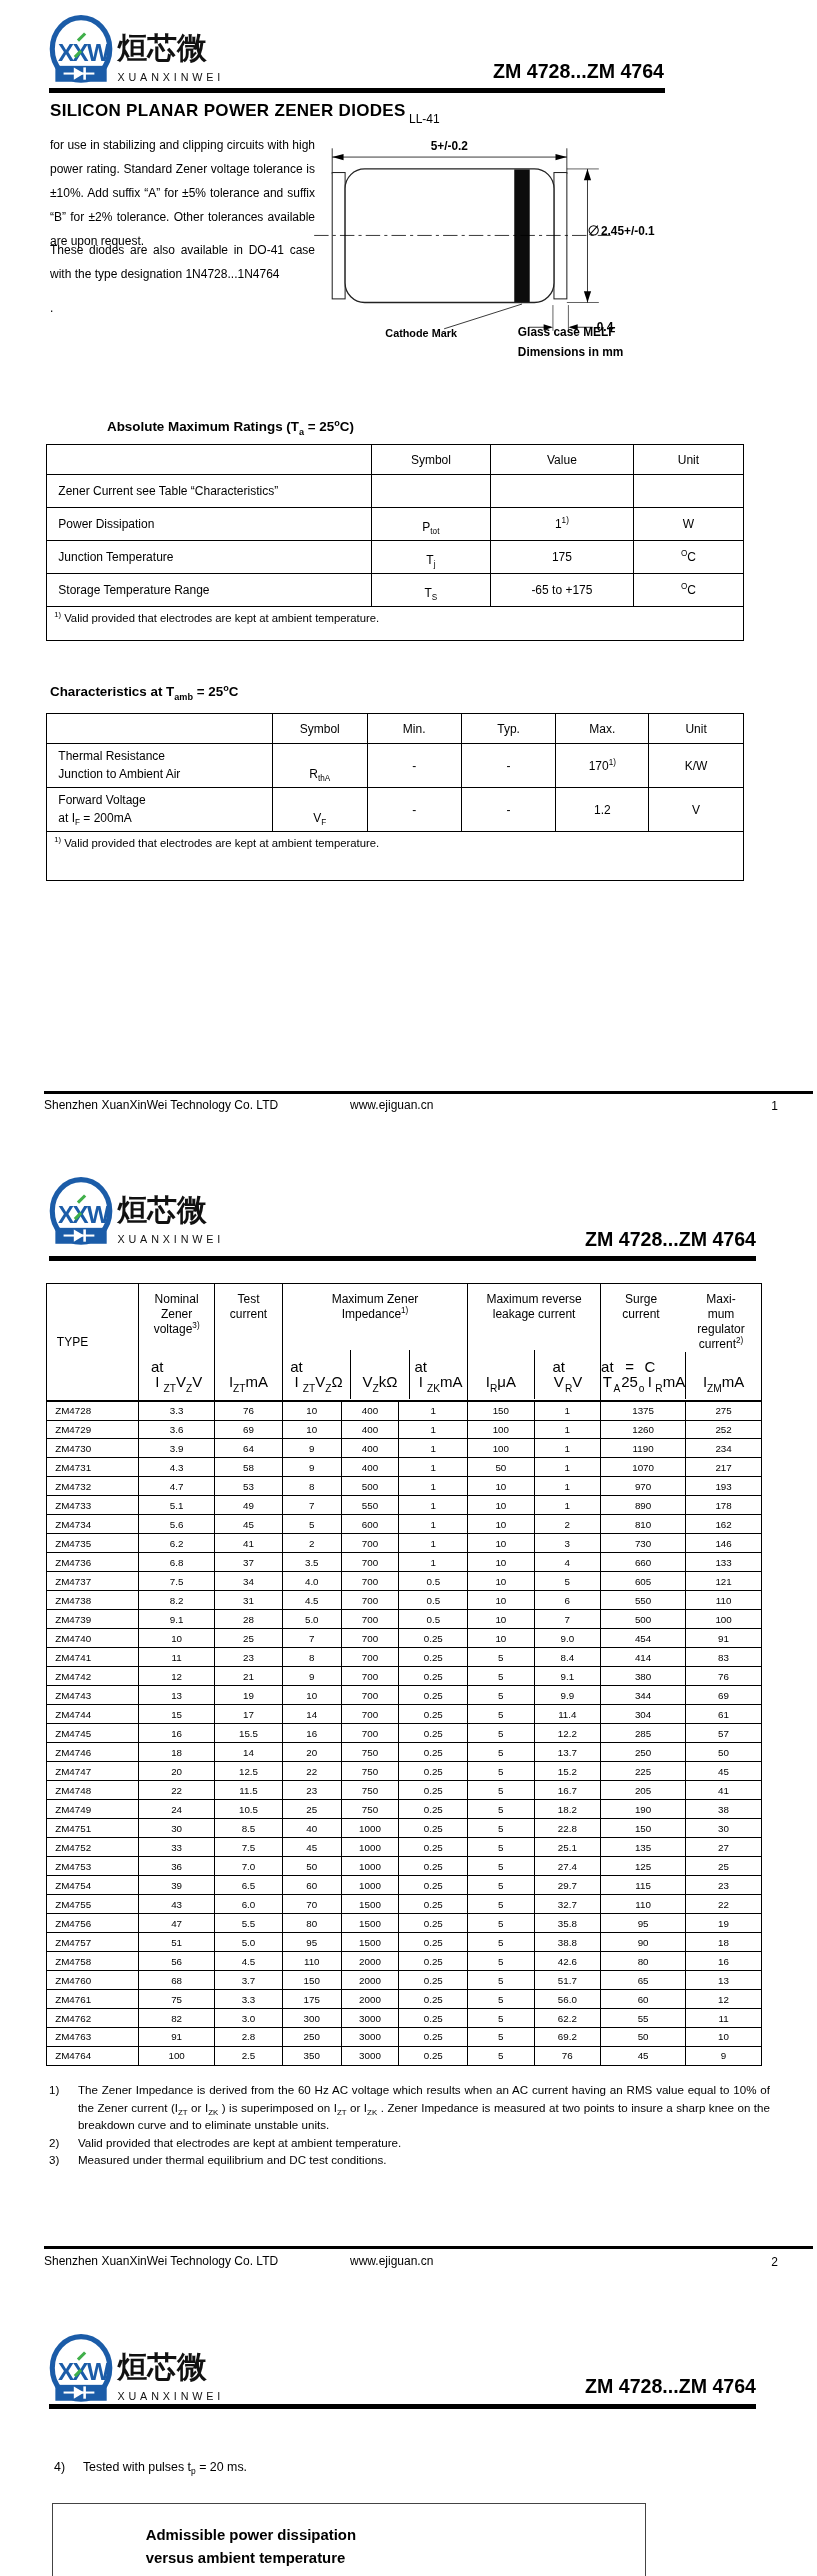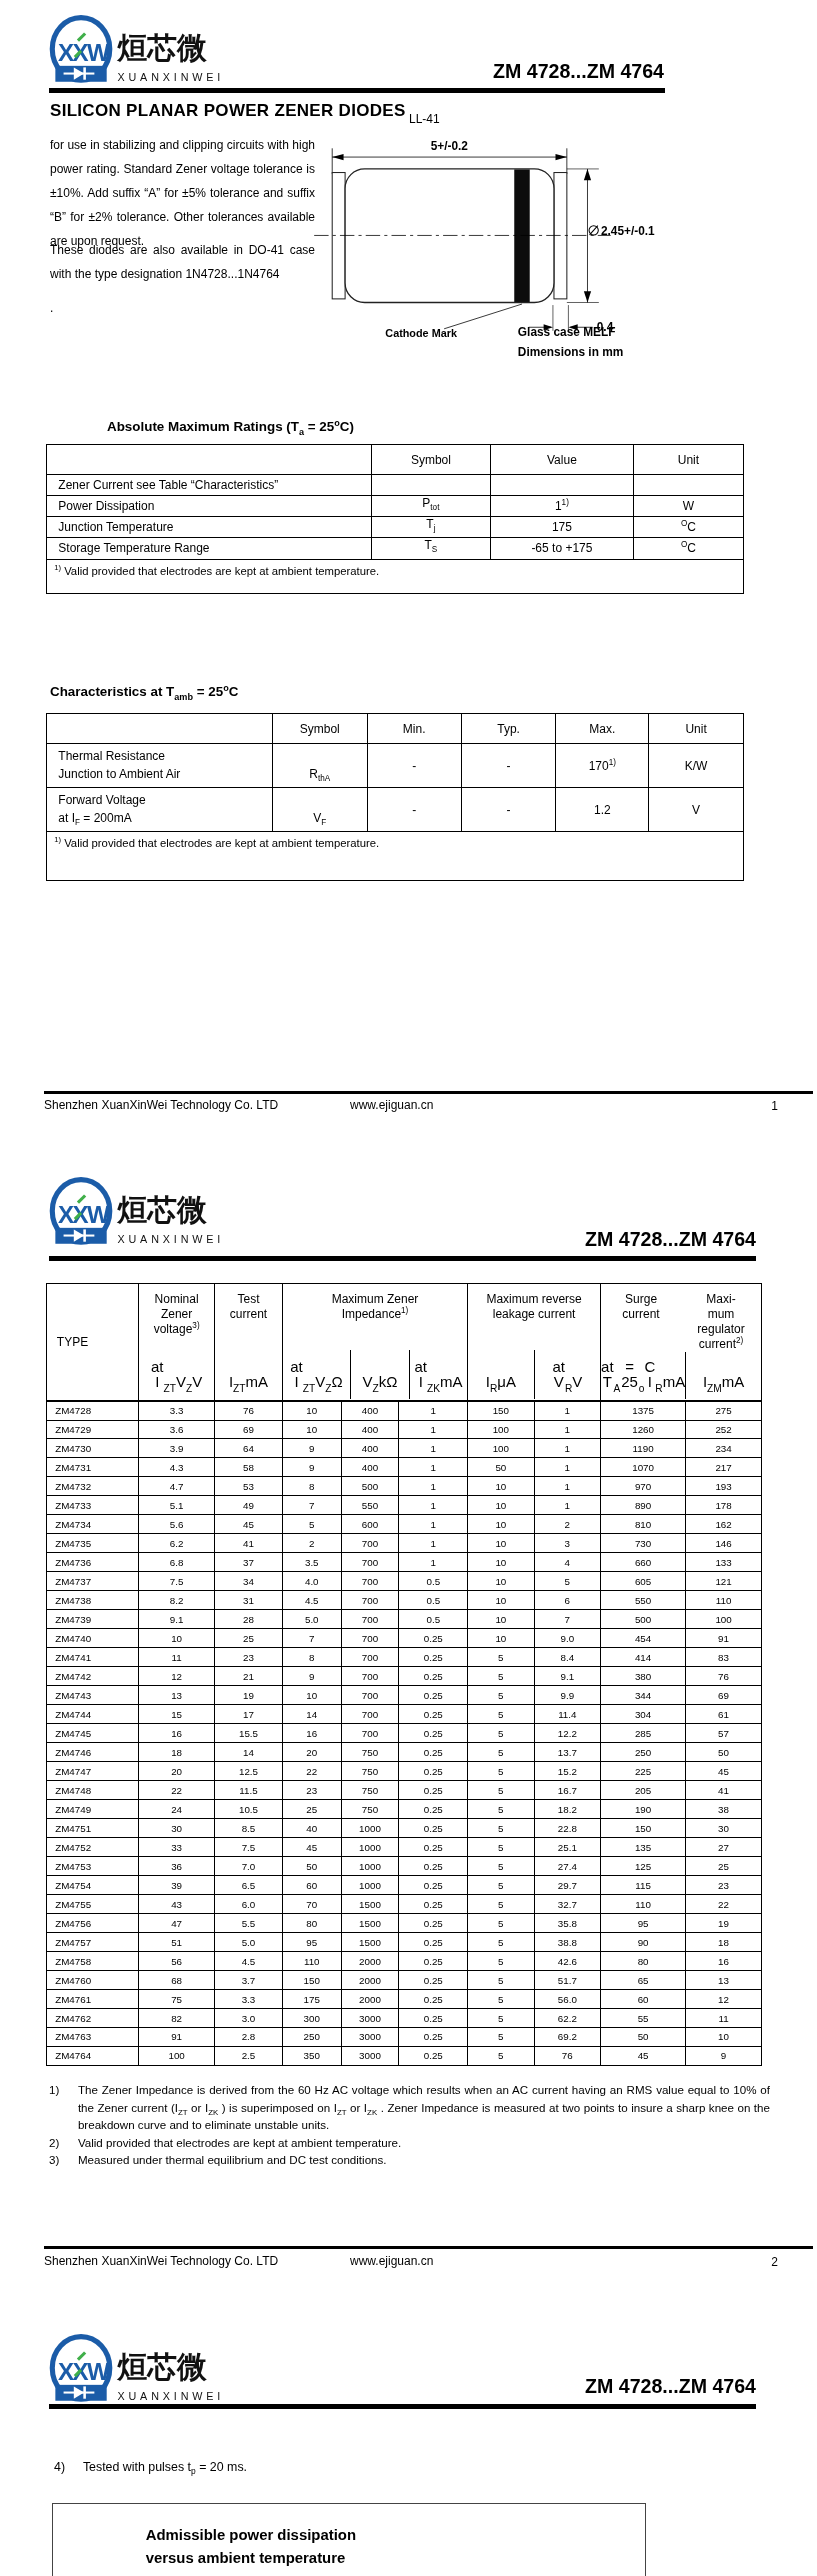--- a/index.html
+++ b/index.html
@@ -18,21 +18,21 @@
 
   table{border-collapse:collapse;color:#000;}
   
   .dtable{border:1.5px solid #000;table-layout:fixed;width:698px;}
   .dtable th,.dtable td{border-left:1px solid #000;border-right:1px solid #000;
       border-top:1.5px solid #000;border-bottom:1.5px solid #000;
       font-weight:normal;text-align:center;font-size:12px;padding:0;}
   .dtable .cell-left{text-align:left;padding-left:11.3px;}
   .dtable tbody td:nth-child(2){vertical-align:bottom;padding-bottom:6.2px;}
   .dtable .foot-row td{text-align:left;padding:5.2px 0 7.2px 7.2px;font-size:11.3px;vertical-align:top;}
-  .amr thead tr{height:30px;} .amr tbody tr{height:21px;} .amr .foot-row{height:34px;}
+  .amr thead tr{height:30px;} .amr tbody tr{height:33px;} .amr .foot-row{height:34px;}
   .chr thead tr{height:30px;} .chr tbody tr{height:44px;} .chr .foot-row{height:49px;}
   .chr tbody .cell-left{line-height:17.5px;}
 
   
   .ztable{border:1.5px solid #000;table-layout:fixed;width:716px;height:783px;font-size:9.8px;}
   .ztable td,.ztable th{border-left:1px solid #000;border-right:1px solid #000;
       border-top:1.3px solid #000;border-bottom:1.3px solid #000;
       padding:0;text-align:center;font-weight:normal;}
   .ztable thead th{vertical-align:top;border-bottom:2.1px solid #000;}
   .ztable thead tr{height:117px;}

